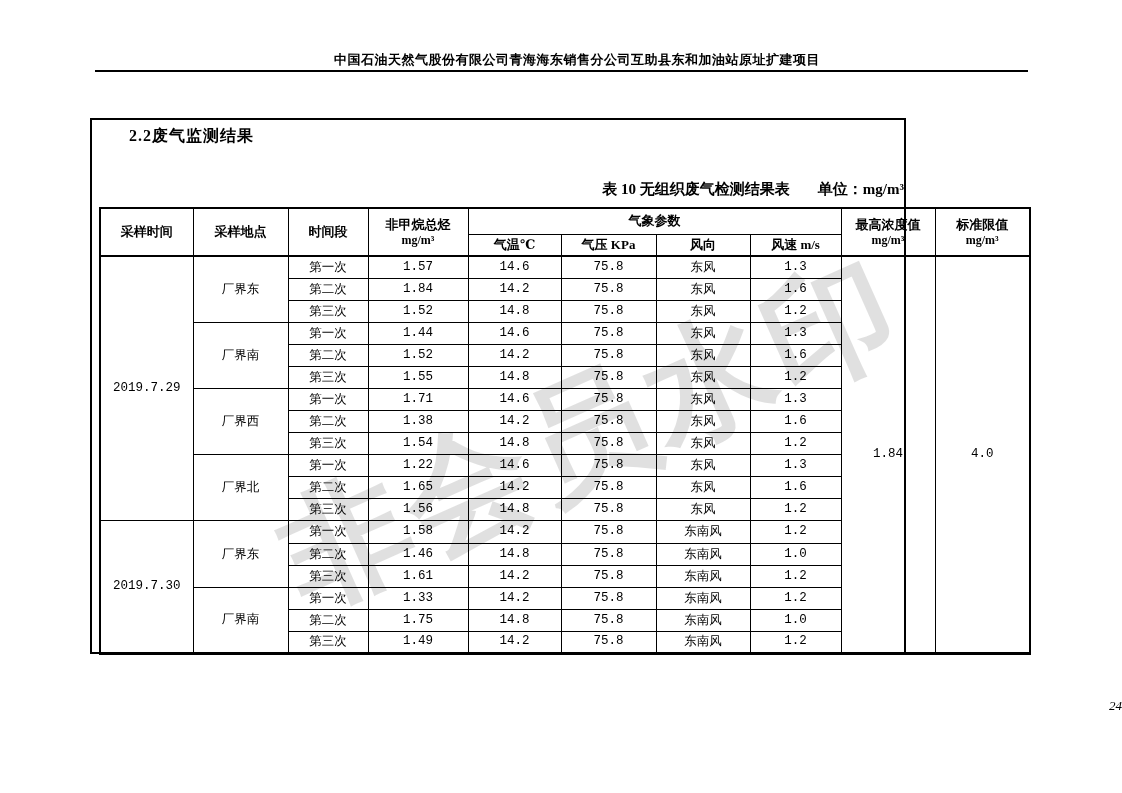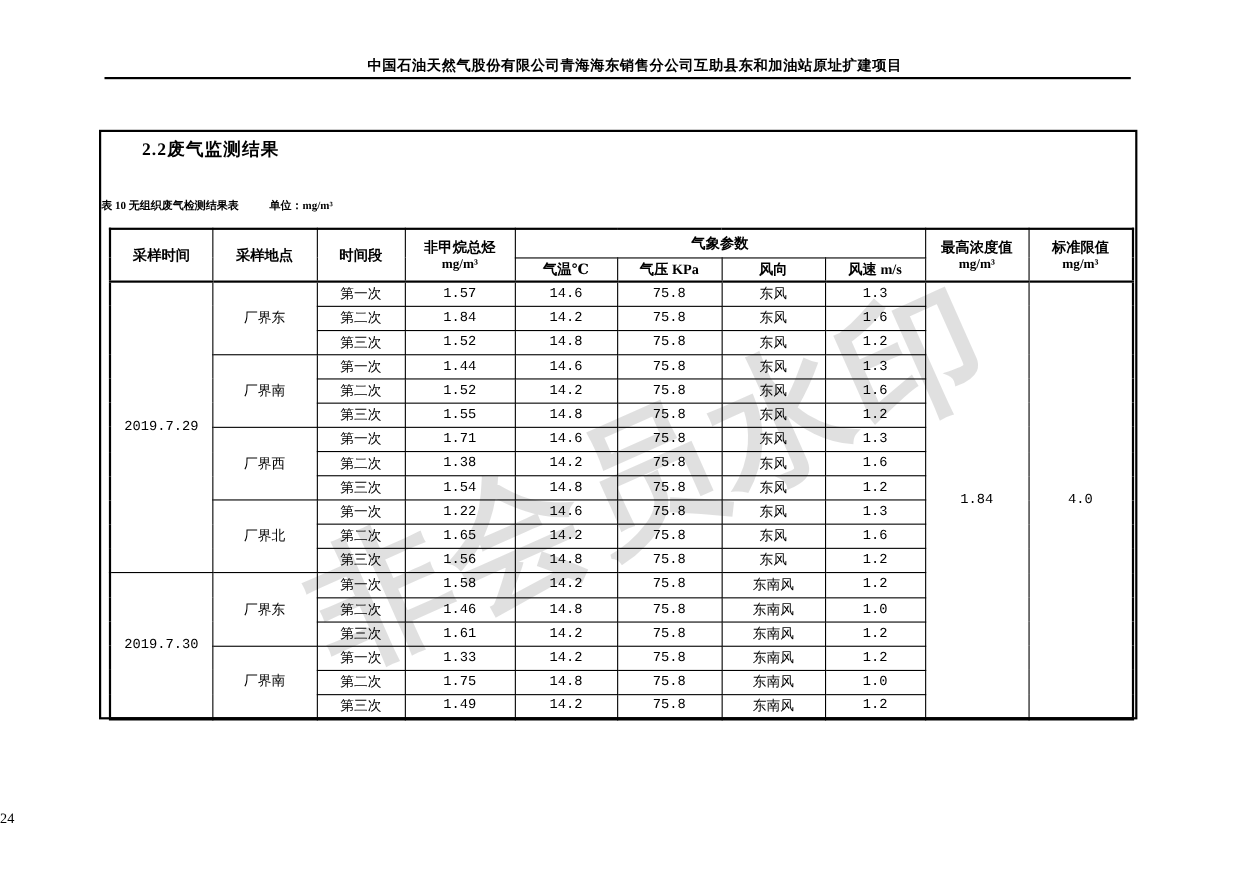--- a/index.html
+++ b/index.html
@@ -23,34 +23,34 @@
   }
   .watermark {
     position:absolute; left:225px; top:348px; width:730px;
     text-align:center; font-size:128px; font-weight:bold;
     color:rgba(0,0,0,0.12);
     transform:rotate(-24deg);
     white-space:nowrap; letter-spacing:4px;
     z-index:0; pointer-events:none;
   }
   .content-frame {
-    position:absolute; left:90px; top:118px; width:944px; height:536px;
+    position:absolute; left:90px; top:118px; width:816px; height:536px;
     border:2px solid #000; z-index:1;
   }
   .section-heading {
     position:absolute; left:37px; top:6px;
     font-size:16px; font-weight:bold; letter-spacing:1px;
   }
   .section-intro {
     position:absolute; left:37px; top:35px;
     font-size:15.5px; letter-spacing:0.5px;
   }
   .table-caption {
     position:absolute; top:60px; left:0; width:100%;
-    text-align:left; font-size:10px; font-weight:bold;
+    text-align:right; font-size:15px; font-weight:bold;
   }
   .table-caption .unit { margin-left:28px; }
   table.monitor-table {
     position:absolute; left:7px; top:87px;
     width:930px; height:448px;
     border-collapse:collapse; table-layout:fixed;
     background:transparent;
     border:2px solid #000; border-bottom:3px solid #000;
   }
   .monitor-table th, .monitor-table td {
@@ -70,22 +70,22 @@
     font-size:12px;
   }
   .date-cell {
     font-family:"Liberation Mono","DejaVu Sans Mono",monospace;
     font-size:12px;
     margin-left:23px;
   }
   .loc-cell, .period-cell, .wind-direction-cell { font-size:13px; }
   .max-cell, .limit-cell { padding-top:126px; }
   .page-number {
-    position:absolute; top:736px; left:0; width:100%;
-    text-align:left; font-size:13px;
+    position:absolute; top:698px; left:0; width:100%;
+    text-align:right; font-size:13px;font-style:italic;
   }
 </style>
 </head>
 <body>
 
 <div class="doc-header-title">中国石油天然气股份有限公司青海海东销售分公司互助县东和加油站原址扩建项目</div>
 <div class="doc-header-rule"></div>
 
 <div class="watermark">非会员水印</div>
 

